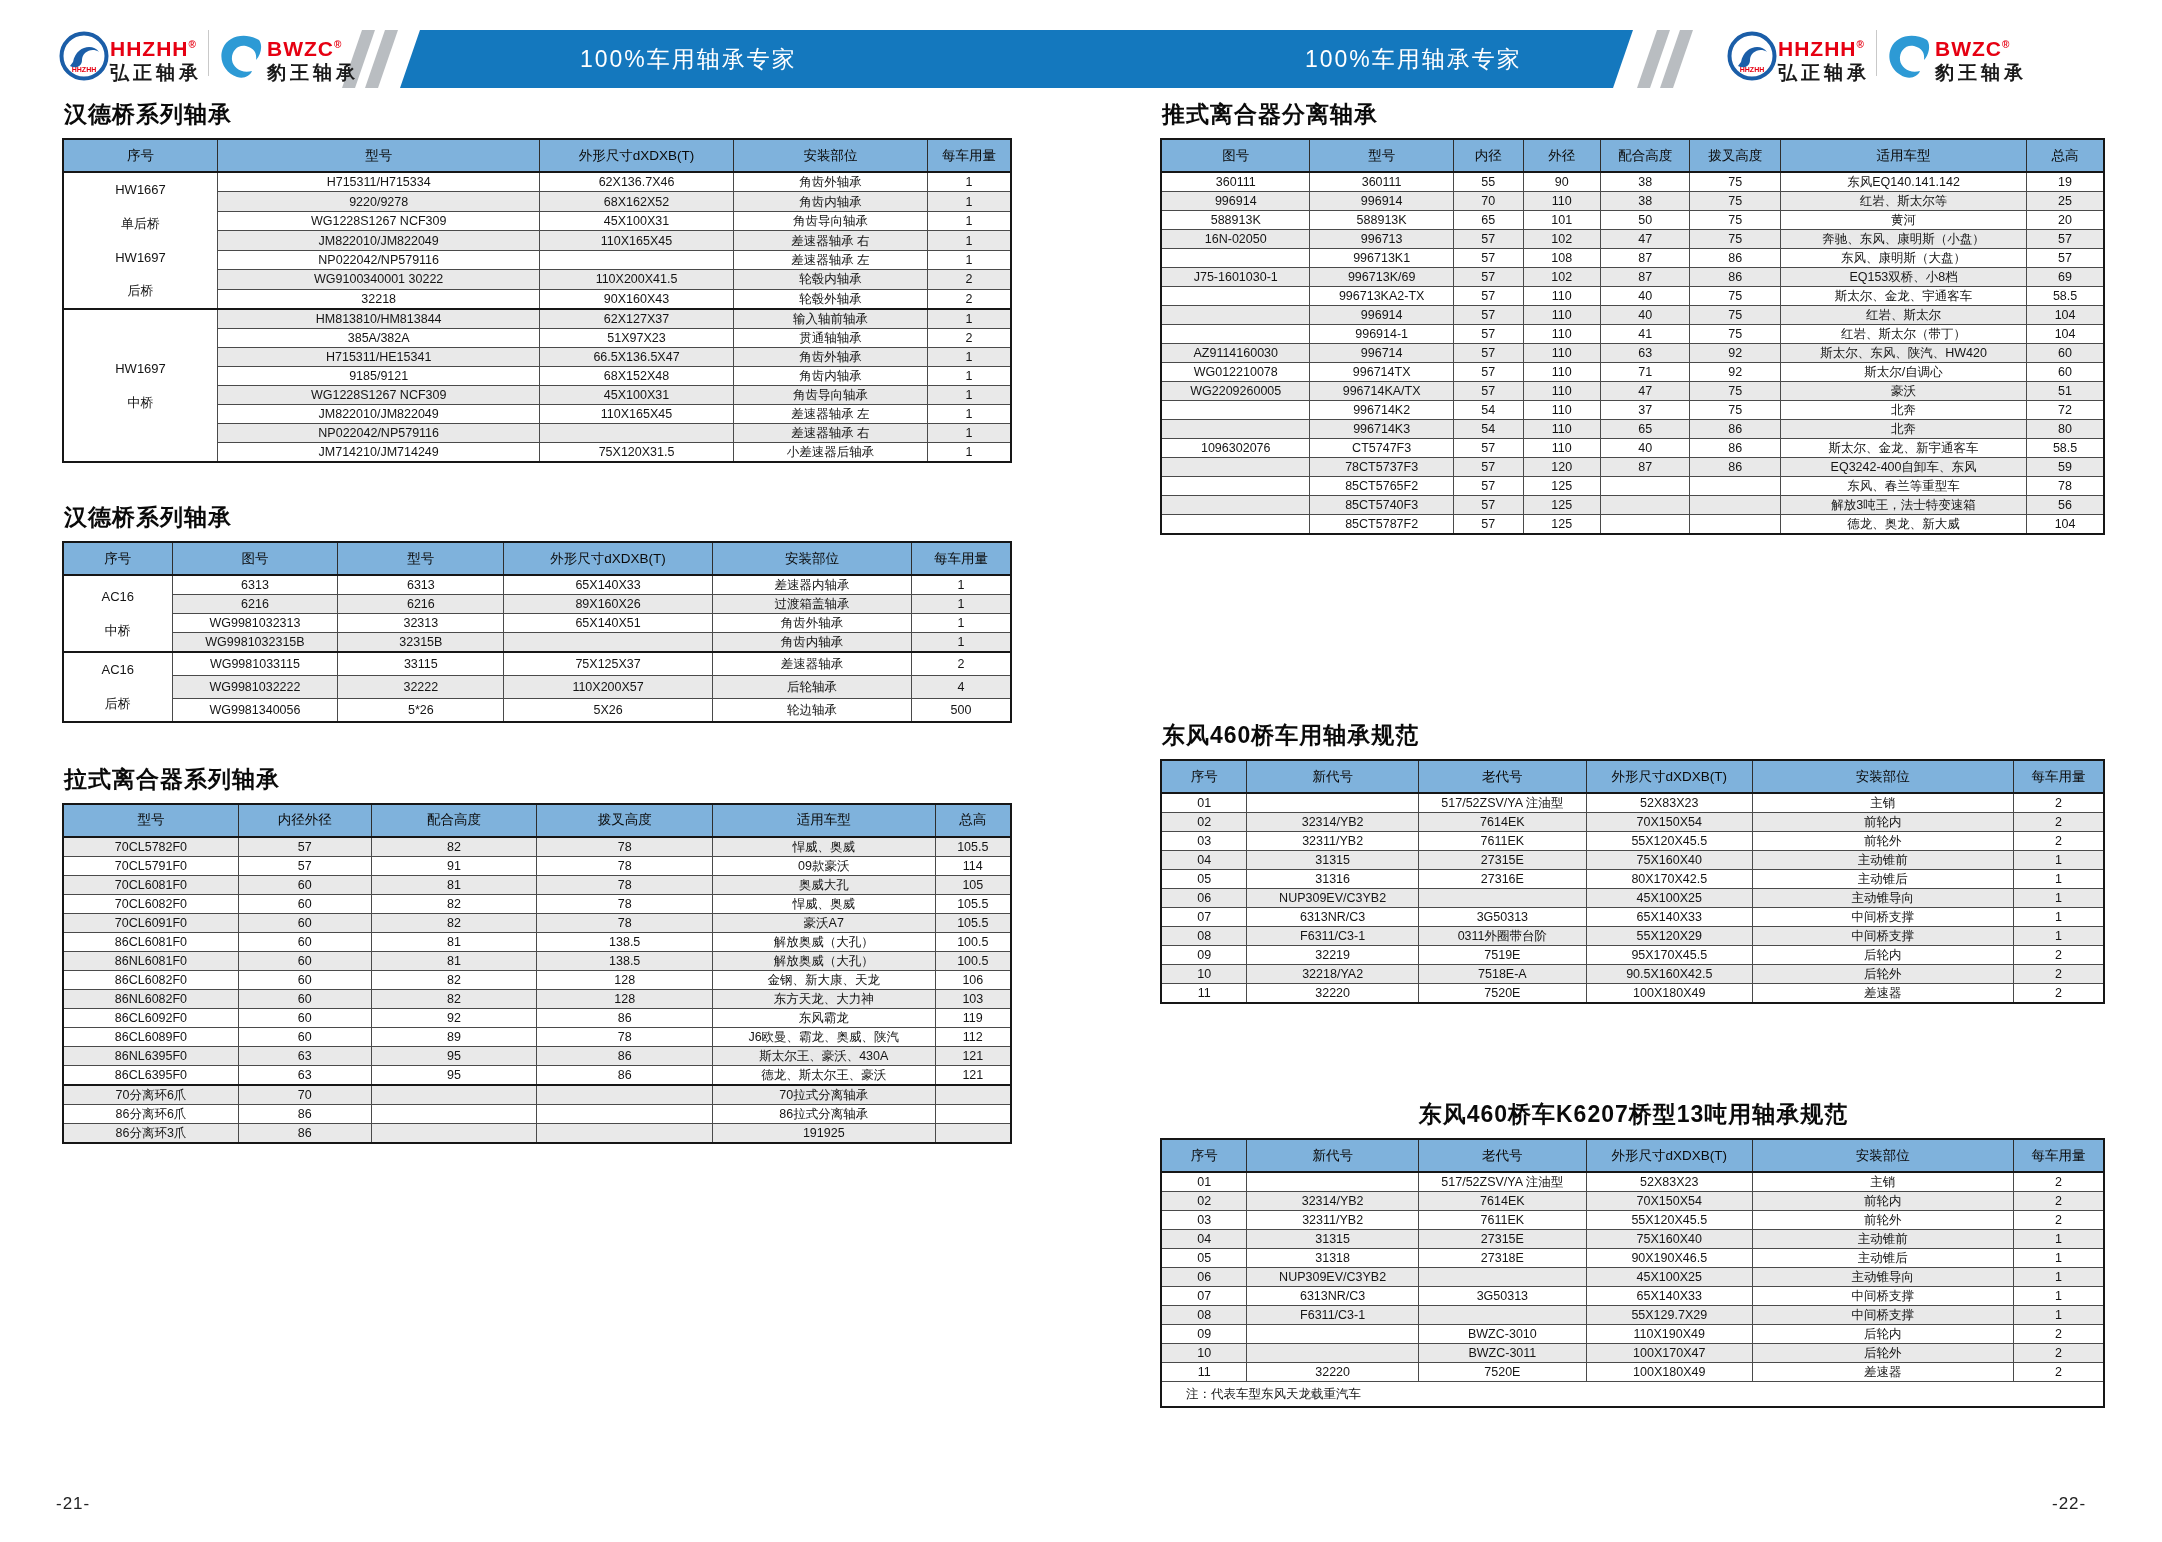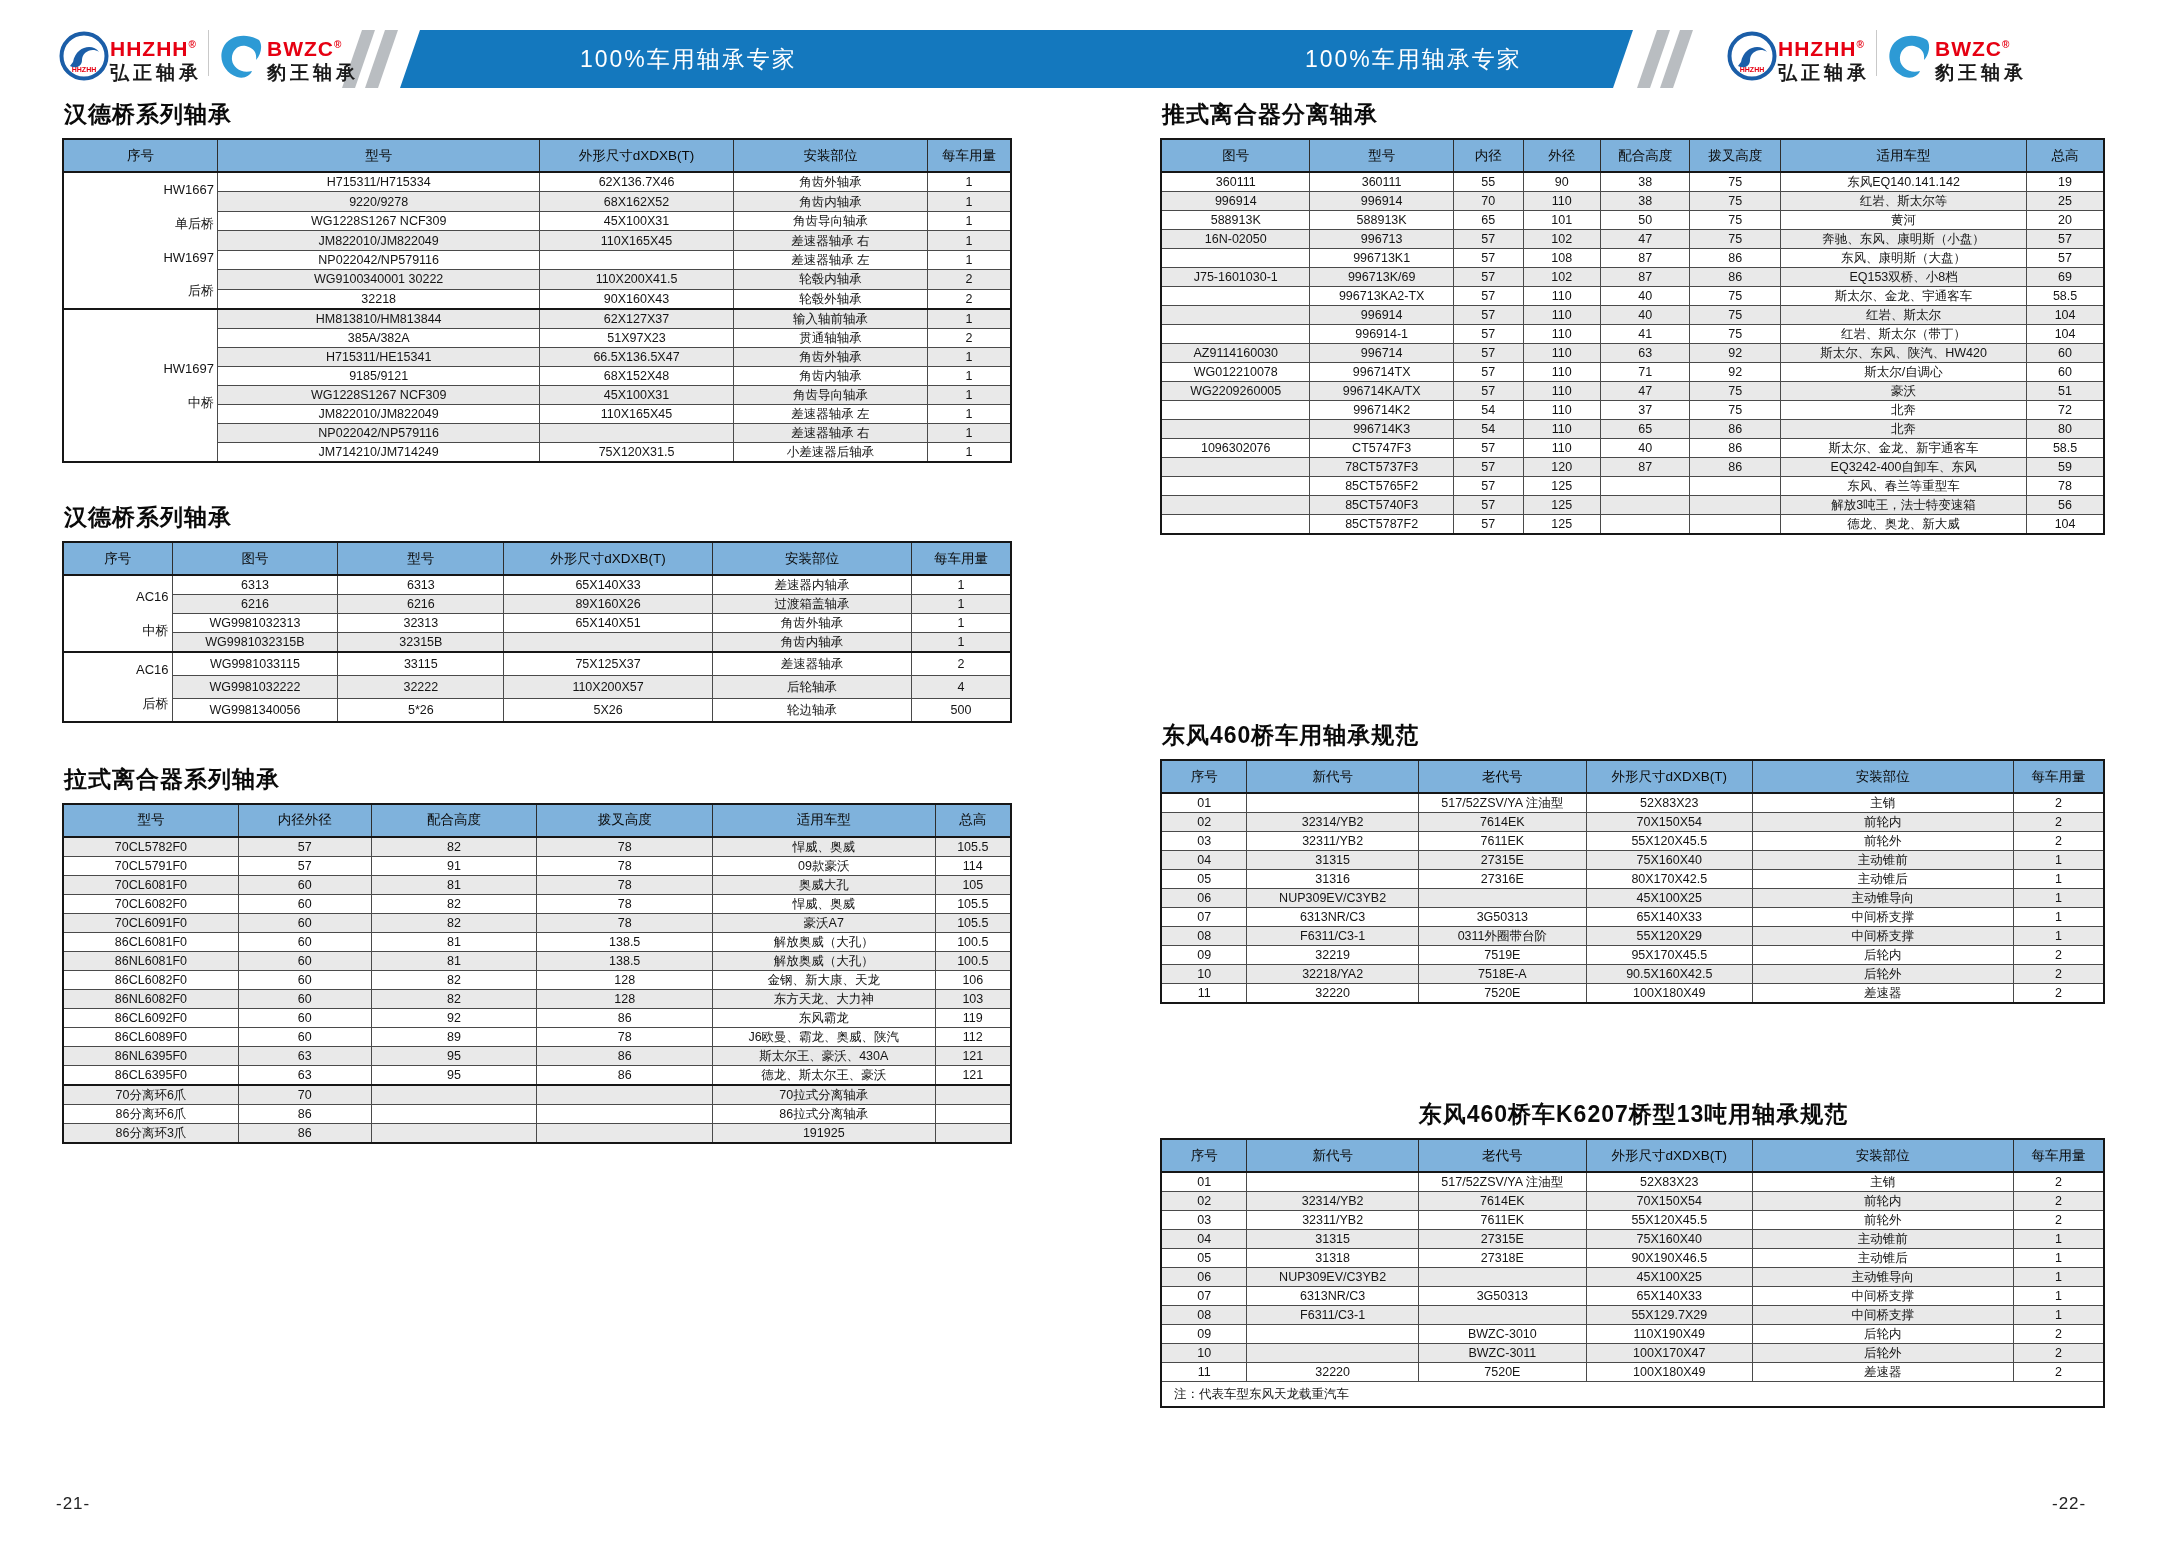--- a/index.html
+++ b/index.html
@@ -50,23 +50,23 @@
     font-weight:normal;font-size:13.5px;color:#0a0a0a;height:31px;padding:0 2px;
     white-space:nowrap;overflow:hidden;
   }
   .cat td{
     border:1px solid #4a4a4a;font-size:12.5px;height:18px;line-height:18px;
     text-align:center;vertical-align:middle;padding:0 3px;color:#141414;
     white-space:nowrap;overflow:hidden;background:#fff;
   }
   .cat tr.alt td{background:#E9E9E9;}
   .cat td.group{background:#fff !important;font-size:13px;line-height:1;}
-  .cat td.group div{line-height:2.6;text-align:right;}
+  .cat td.group div{line-height:2.6;}
   .cat tr.sep td{border-top:2px solid #161616;}
-  .cat tr.note td{text-align:left;padding-left:12px;height:24px;line-height:24px;background:#fff;}
+  .cat tr.note td{text-align:left;padding-left:24px;height:24px;line-height:24px;background:#fff;}
   
   .pn{position:absolute;bottom:28px;font-size:17px;color:#222;letter-spacing:1px;}
   .pnL{left:56px;text-align:right;} .pnR{left:2052px;margin-top:36px;}
 </style>
 </head>
 <body>
 
 <div class="hdr">
   <div class="banner">
     <span class="btxt b1">100%车用轴承专家</span>

